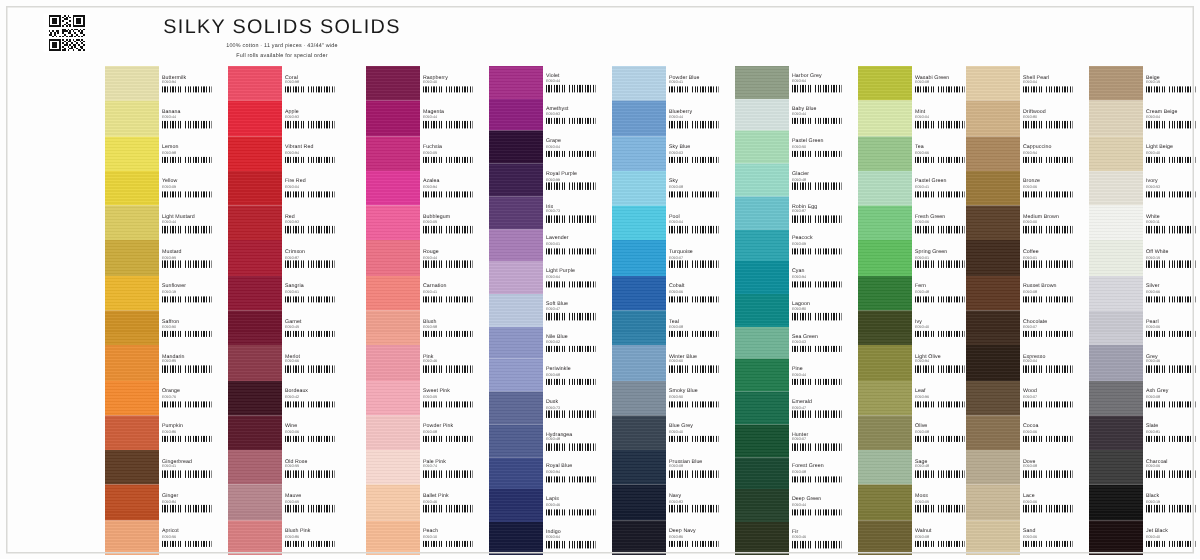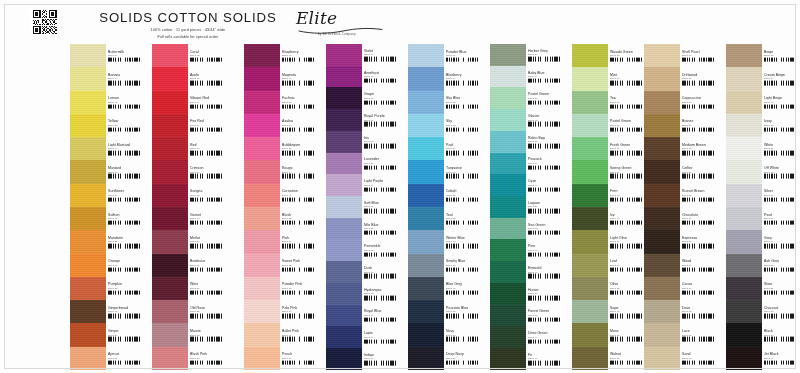--- a/index.html
+++ b/index.html
@@ -148,32 +148,25 @@
           <rect x="8" y="20" width="2" height="1"></rect>
             <rect x="11" y="20" width="1" height="1"></rect>
           <rect x="14" y="20" width="1" height="1"></rect>
             <rect x="17" y="20" width="2" height="1"></rect>
           <rect x="20" y="20" width="1" height="1"></rect>
         </g>
       </svg>
     </div>
 
     <div class="title-wrap">
-      <div class="main-title">SOLIDS COTTON SOLIDS</div>
+      <div class="main-title">SILKY SOLIDS SOLIDS</div>
       <div class="sub">100% cotton · 11 yard pieces · 43/44" wide</div>
       <div class="sub">Full rolls available for special order</div>
     </div>
 
-    <div class="logo">
-      <div class="script">Elite</div>
-      <svg class="swash" viewBox="0 0 88 11">
-        <path d="M1 7 C14 10, 30 10, 45 7 C58 4.5, 70 3.5, 84 5.5" fill="none" stroke="#1a1a1a" stroke-width="0.9" stroke-linecap="round"></path>
-      </svg>
-      <div class="tag">by EE Schenck Company</div>
-    </div>
   </div>
 
   <div id="grid">
       <div class="col" style="left: 70px;">
         <div class="cell" style="height: 23.2857px;">
           <div class="chip" style="background: rgb(232, 226, 174);">
             <div class="tex"></div>
           </div>
           <div class="meta">
             <div class="nm">Buttermilk</div>

